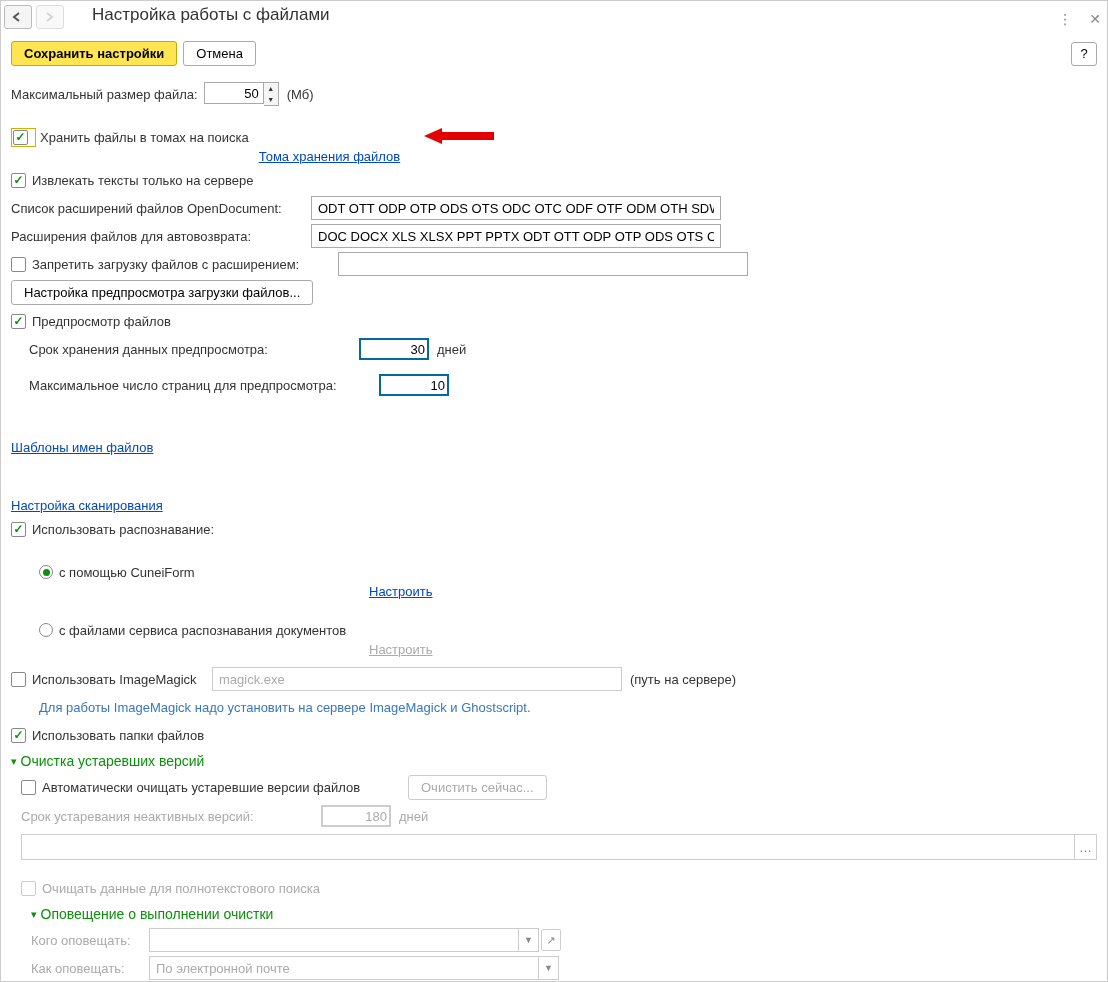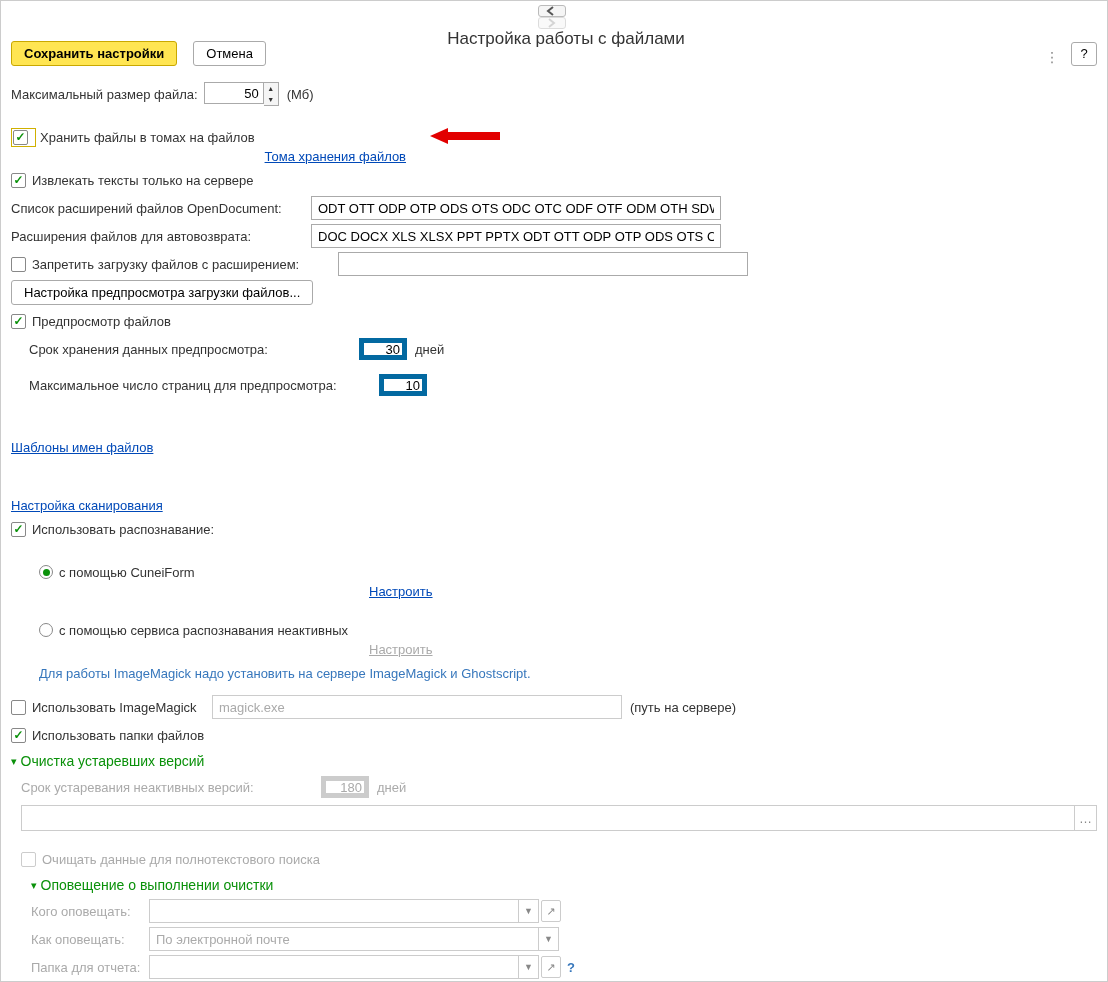--- a/index.html
+++ b/index.html
@@ -14,24 +14,22 @@
   }
   .window {
     border: 1px solid #ccc;
     width: 1108px;
     height: 982px;
     overflow: hidden;
     position: relative;
   }
   .titlebar {
     display: flex;
-    align-items: center;
-    padding: 4px 16px;
+    padding: 4px 3px;
     height: 36px;
-    flex-direction: column;
   }
   .nav-btn {
     width: 28px; height: 24px;
     border: 1px solid #bbb;
     background: #f5f5f5;
     border-radius: 3px;
     display: inline-flex;
     align-items: center;
     justify-content: center;
     cursor: pointer;
@@ -52,21 +50,21 @@
     cursor: pointer;
     color: #888;
     font-size: 14px;
     width: 18px;
     text-align: center;
   }
   .toolbar {
     padding: 4px 10px 6px 10px;
     display: flex;
     align-items: center;
-    gap: 16px;
+    gap: 6px;
   }
   .btn-primary {
     background: #ffe552;
     border: 1px solid #c9a800;
     padding: 4px 12px;
     font-weight: bold;
     border-radius: 3px;
     cursor: pointer;
     font-size: 13px;
   }
@@ -173,23 +171,23 @@
     font-size: 13px;
     background: #fff;
   }
   .text-input.wide { width: 410px; }
   .text-input.disabled { color: #aaa; border-color: #ccc; }
   .field-label { width: 300px; flex-shrink: 0; }
   .arrow-red {
     margin-left: 24px;
   }
   .num-input {
-    border: 5px solid #0369a1;
+    border: 2px solid #0369a1;
     height: 22px;
-    width: 48px;
+    width: 70px;
     text-align: right;
     font-size: 13px;
   }
   .num-input.disabled { border-color: #ccc; color: #aaa; }
   .radio {
     width: 14px; height: 14px;
     border: 1px solid #888;
     border-radius: 50%;
     display: inline-flex;
     align-items: center;
@@ -328,21 +326,21 @@
           <div>▼</div>
         </div>
       </div>
       <span class="unit">(Мб)</span>
     </div>
 
     <div class="row">
       <span class="highlight-box">
           <span class="checkbox checked"></span>
         </span>
-      <span class="label">Хранить файлы в томах на файлов</span>
+      <span class="label">Хранить файлы в томах на поиска</span>
       <span style="width:10px"></span>
       <span class="link">Тома хранения файлов</span>
       <span class="arrow-red">
         <svg width="70" height="16">
             <polygon points="0,8 18,0 18,4 70,4 70,12 18,12 18,16" fill="#e20000"></polygon>
           </svg>
       </span>
     </div>
 
     <div class="row">
@@ -402,45 +400,50 @@
     </div>
 
     <div class="row indent" style="padding-left:28px">
       <span class="radio selected"></span>
       <span class="label" style="width:310px">с помощью CuneiForm</span>
       <span class="link">Настроить</span>
     </div>
 
     <div class="row indent" style="padding-left:28px">
       <span class="radio"></span>
-      <span class="label" style="width:310px">с помощью сервиса распознавания неактивных</span>
+      <span class="label" style="width:310px">с файлами сервиса распознавания документов</span>
       <span class="link disabled">Настроить</span>
-    </div>
-
-    <div class="row indent" style="padding-left:28px">
-      <span class="info-text">Для работы ImageMagick надо установить на сервере ImageMagick и Ghostscript.</span>
     </div>
 
     <div class="row" style="margin-top:10px">
       <span class="checkbox"></span>
       <span class="label" style="width:180px">Использовать ImageMagick</span>
       <input class="text-input disabled" style="width: 410px;" value="magick.exe">
       <span class="unit">(путь на сервере)</span>
     </div>
 
+    <div class="row indent" style="padding-left:28px">
+      <span class="info-text">Для работы ImageMagick надо установить на сервере ImageMagick и Ghostscript.</span>
+    </div>
+
     <div class="row">
       <span class="checkbox checked"></span>
       <span class="label">Использовать папки файлов</span>
     </div>
 
     <div class="section-header">
       <span class="chevron">▾</span>
       <span>Очистка устаревших версий</span>
     </div>
 
+    <div class="row" style="padding-left:10px">
+      <span class="checkbox"></span>
+      <span class="label" style="width:366px">Автоматически очищать устаревшие версии файлов</span>
+      <button class="btn" style="color:#aaa;border-color:#ccc">Очистить сейчас...</button>
+    </div>
 
     <div class="row" style="padding-left:10px">
       <span class="label-disabled" style="width:300px">Срок устаревания неактивных версий:</span>
       <input class="num-input disabled" value="180" style="">
       <span class="unit label-disabled">дней</span>
     </div>
 
     <div style="padding-left:10px;margin-top:6px">
       <div class="path-input-row">
         <input disabled="" style="">

